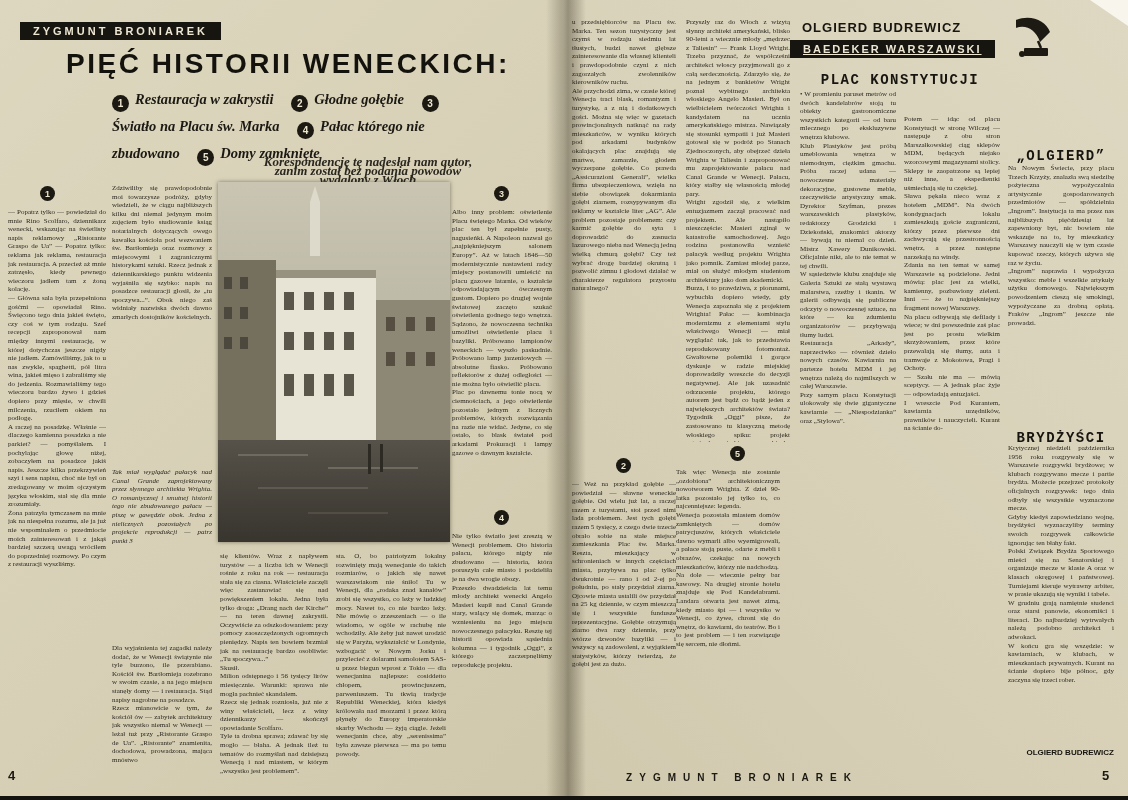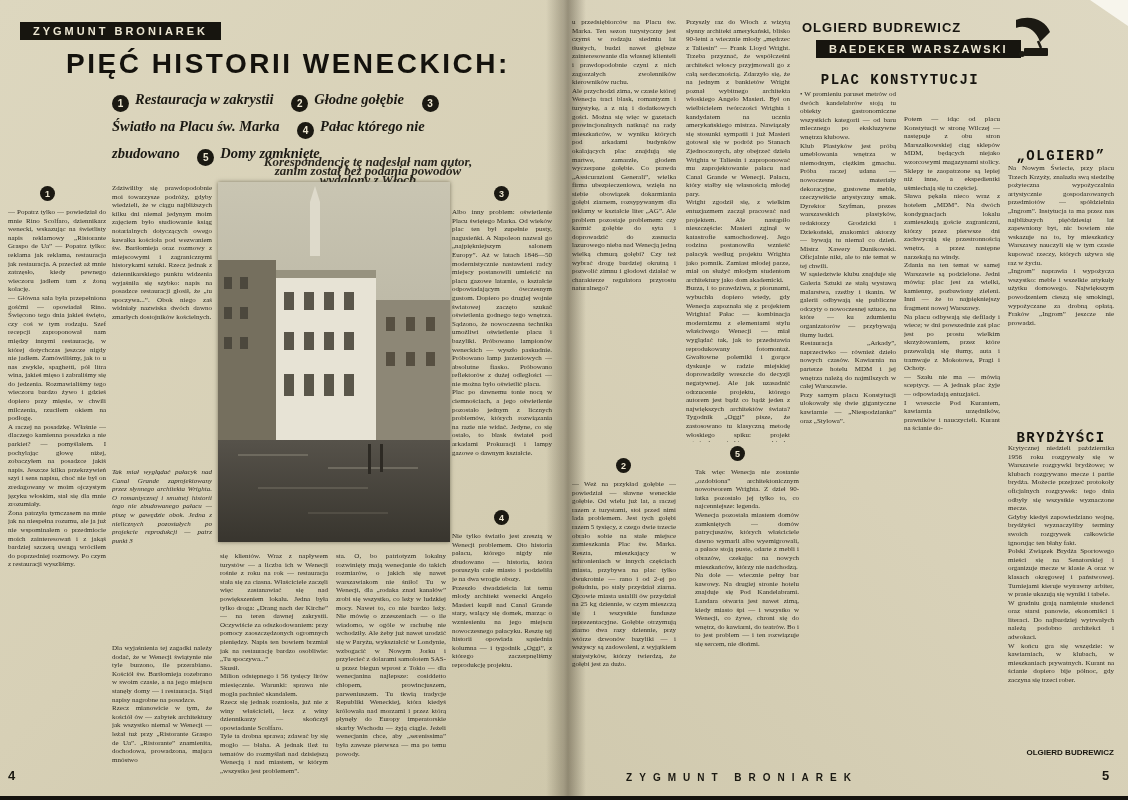--- a/index.html
+++ b/index.html
@@ -147,26 +147,26 @@
 
     <div class="col" style="left:10px;top:18px;width:104px;height:436px;">u przedsiębiorców na Placu św. Marka. Ten sezon turystyczny jest czymś w rodzaju siedmiu lat tłustych, budzi nawet głębsze zainteresowanie dla własnej klienteli i prawdopodobnie czyni z nich zagorzałych zwolenników kierowników ruchu.
 Ale przychodzi zima, w czasie której Wenecja traci blask, romantyzm i turystykę, a z nią i dodatkowych gości. Można się więc w gazetach prowincjonalnych natknąć na rady mieszkańców, w wyniku których pod arkadami budynków okalających plac znajdują się martwe, zamarzłe, głodem wyczerpane gołębie. Co prawda „Assicurazioni Generali”, wielka firma ubezpieczeniowa, wzięła na siebie obowiązek dokarmiania gołębi ziarnem, rozsypywanym dla reklamy w kształcie liter „AG”. Ale problem pozostaje problemem: czy karmić gołębie do syta i doprowadzić do zasnucia lazurowego nieba nad Wenecją jedną wielką chmurą gołębi? Czy też wybrać drogę bardziej okrutną i pozwolić zimnu i głodowi działać w charakterze regulatora przyrostu naturalnego?</div>
     <div class="marker" style="left:54px;top:458px;">2</div>
     <div class="col" style="left:10px;top:480px;width:104px;height:290px;">— Weź na przykład gołębie — powiedział — sławne weneckie gołębie. Od wielu już lat, a raczej razem z turystami, stoi przed nimi lada problemem. Jest tych gołębi razem 5 tysięcy, z czego dwie trzecie obrało sobie na stałe miejsce zamieszkania Plac św. Marka. Reszta, mieszkający w schronieniach w innych częściach miasta, przybywa na plac tylko dwukrotnie — rano i od 2-ej po południu, po stały przydział ziarna. Ojcowie miasta ustalili ów przydział na 25 kg dziennie, w czym mieszczą się i wszystkie fundusze reprezentacyjne. Gołębie otrzymują ziarno dwa razy dziennie, przy wtórze dzwonów bazyliki — i wszyscy są zadowoleni, z wyjątkiem statystyków, którzy twierdzą, że gołębi jest za dużo.</div>
 
     <div class="col" style="left:124px;top:18px;width:104px;height:424px;">Przyszły raz do Włoch z wizytą słynny architekt amerykański, blisko 90-letni a wiecznie młody „mędrzec z Taliesin” — Frank Lloyd Wright. Trzeba przyznać, że współcześni architekci włoscy przyjmowali go z całą serdecznością. Zdarzyło się, że na jednym z bankietów Wright poznał wybitnego architekta włoskiego Angelo Masieri. Był on wielbicielem twórczości Wrighta i kandydatem na ucznia amerykańskiego mistrza. Nawiązały się stosunki sympatii i już Masieri gotował się w podróż po Stanach Zjednoczonych, aby obejrzeć dzieła Wrighta w Taliesin i zaproponować mu zaprojektowanie pałacu nad Canal Grande w Wenecji. Pałacu, który stałby się własnością młodej pary.
 Wright zgodził się, z wielkim entuzjazmem zaczął pracować nad projektem. Ale nastąpiło nieszczęście: Masieri zginął w katastrofie samochodowej. Jego rodzina postanowiła wznieść pałacyk według projektu Wrighta jako pomnik. Zamiast młodej parze, miał on służyć młodym studentom architektury jako dom akademicki.
 Burza, i to prawdziwa, z piorunami, wybuchła dopiero wtedy, gdy Wenecja zapoznała się z projektem Wrighta! Pałac — kombinacja modernizmu z elementami stylu właściwego Wenecji — miał wyglądać tak, jak to przedstawia reprodukowany fotomontaż. Gwałtowne polemiki i gorące dyskusje w radzie miejskiej doprowadziły wreszcie do decyzji negatywnej. Ale jak uzasadnić odrzucenie projektu, którego autorem jest bądź co bądź jeden z największych architektów świata? Tygodnik „Oggi” pisze, że zastosowano tu klasyczną metodę włoskiego spiku: projekt zatwierdzono i skierowano z biurka na biurko, z komisji do komisji, aż wreszcie sprawa utknęła i stała się nieaktualna.</div>
     <div class="marker" style="left:168px;top:446px;">5</div>
-    <div class="col" style="left:133px;top:468px;width:104px;height:302px;">Tak więc Wenecja nie zostanie „ozdobiona” architektonicznym nowotworem Wrighta. Z dzieł 90-latka pozostało jej tylko to, co najcenniejsze: legenda.
+    <div class="col" style="left:114px;top:468px;width:104px;height:302px;">Tak więc Wenecja nie zostanie „ozdobiona” architektonicznym nowotworem Wrighta. Z dzieł 90-latka pozostało jej tylko to, co najcenniejsze: legenda.
 Wenecja pozostała miastem domów zamkniętych — domów patrycjuszów, których właściciele dawno wymarli albo wyemigrowali, a pałace stoją puste, odarte z mebli i obrazów, czekając na nowych mieszkańców, którzy nie nadchodzą.
 Na dole — wiecznie pełny bar kawowy. Na drugiej stronie hotelu znajduje się Pod Kandelabrami. Landara otwarta jest nawet zimą, kiedy miasto śpi — i wszystko w Wenecji, co żywe, chroni się do wnętrz, do kawiarni, do teatrów. Bo i to jest problem — i ten rozwiązuje się sercem, nie dłońmi.</div>
 
     <div class="bd-author" style="left:240px;top:20px;">OLGIERD BUDREWICZ</div>
-    <div class="badge" style="left:254px;top:40px;letter-spacing:2px;">BAEDEKER WARSZAWSKI</div>
+    <div class="badge" style="left:228px;top:40px;letter-spacing:2px;text-decoration:underline;">BAEDEKER WARSZAWSKI</div>
 
     <div style="position:absolute;left:450px;top:14px;">
       <svg width="42" height="46" viewBox="0 0 42 46">
         <path d="M4 6 C18 0 34 6 38 18 L28 28 C24 16 14 10 4 14 Z" fill="#1c1a13"></path>
         <path d="M26 27 L29 34" stroke="#1c1a13" stroke-width="2.5"></path>
         <rect x="12" y="34" width="24" height="8" rx="1" fill="#1c1a13"></rect>
         <circle cx="10" cy="40" r="3" fill="#1c1a13"></circle>
       </svg>
     </div>
 

